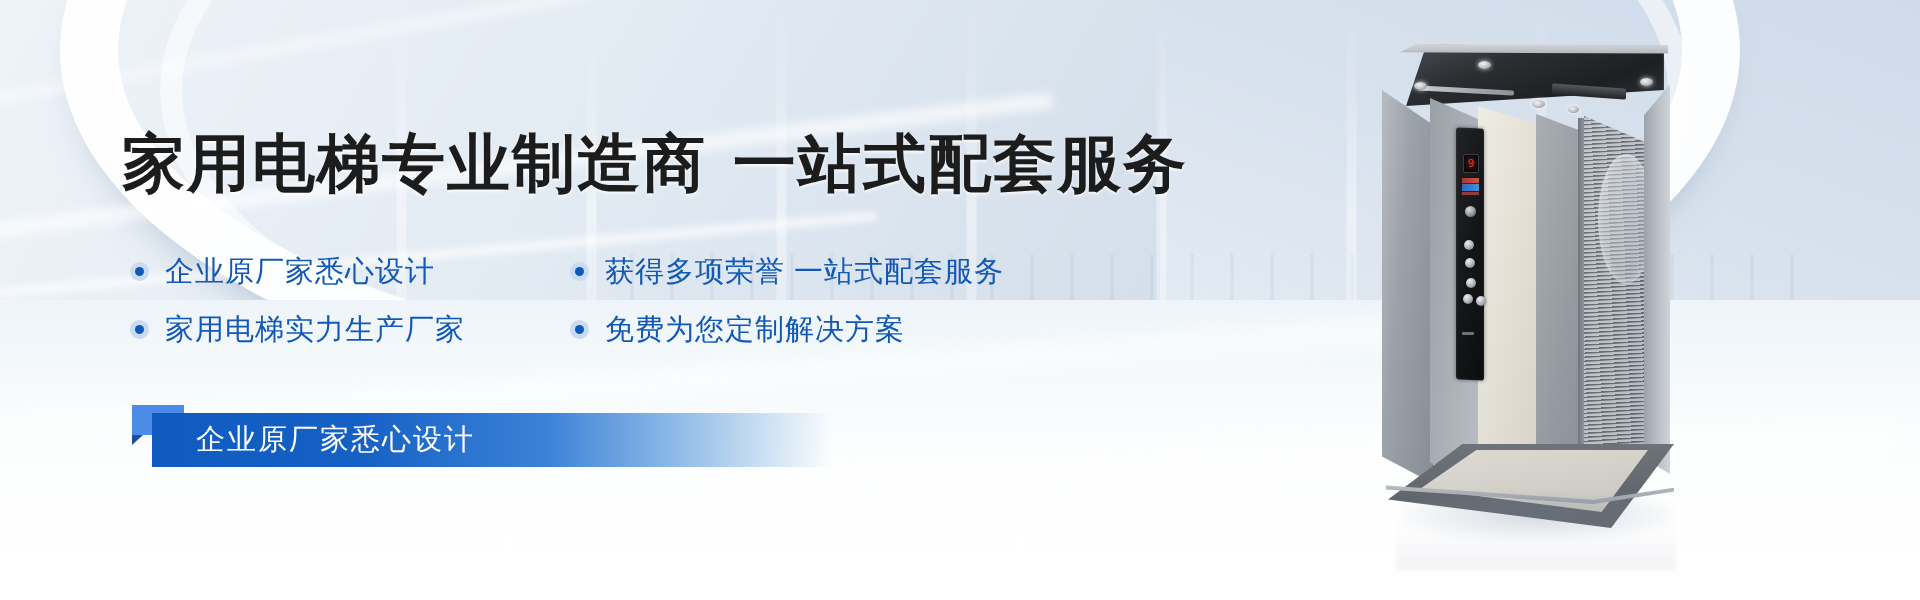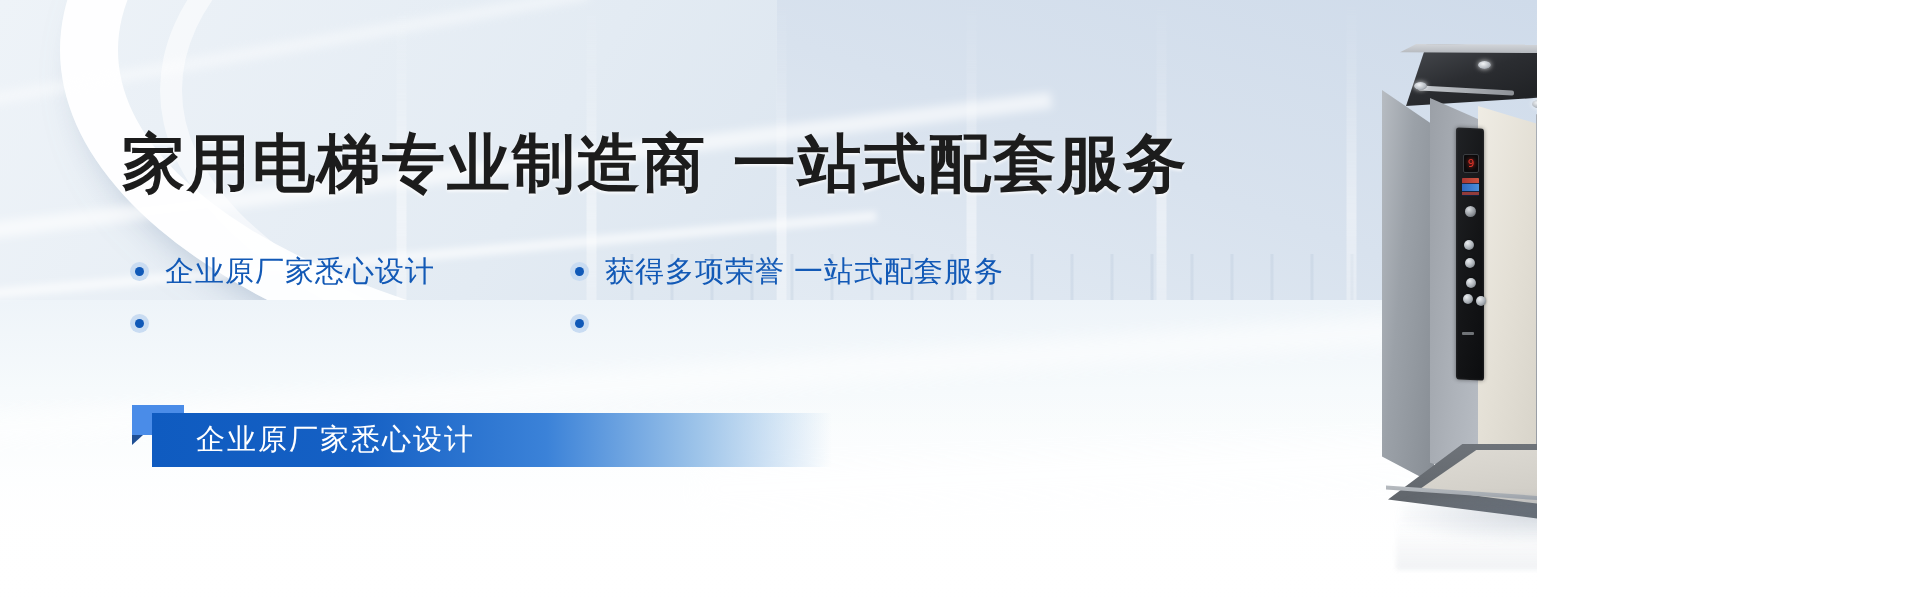--- a/index.html
+++ b/index.html
@@ -2,21 +2,21 @@
 <html><head>
 <meta charset="utf-8">
 <style>
   html,body{margin:0;padding:0;}
   body{
     width:1920px;height:600px;overflow:hidden;
     font-family:"Liberation Sans","DejaVu Sans",sans-serif;
     background:#ffffff;
   }
   .banner{
-    position:relative;width:1537px;height:600px;overflow:hidden;
+    position:relative;width:1920px;height:600px;overflow:hidden;
     background:linear-gradient(170deg,#dbe4ee 0%,#e6edf4 22%,#eff4f8 45%,#f4f8fb 62%,#fafcfe 80%,#ffffff 100%);
   }
 
   
   .bg{position:absolute;inset:0;overflow:hidden;}
 
   .sky{
     position:absolute;left:0;top:0;width:1920px;height:330px;
     background:linear-gradient(120deg,#eef3f8 0%,#e3ebf3 30%,#d5e0ec 60%,#cfdbe9 100%);
   }
@@ -347,25 +347,27 @@
             <i></i>
           </span>
         <span class="btext">获得多项荣誉 一站式配套服务</span>
       </div>
     </div>
     <div class="brow">
       <div class="bcell c1">
         <span class="dot">
             <i></i>
           </span>
+        <span class="btext">家用电梯实力生产厂家</span>
       </div>
       <div class="bcell">
         <span class="dot">
             <i></i>
           </span>
+        <span class="btext">免费为您定制解决方案</span>
       </div>
     </div>
   </div>
 
   <div class="ribbon-wrap">
     <div class="ribbon-tab"></div>
     <div class="ribbon-bar"></div>
     <div class="ribbon-text">企业原厂家悉心设计</div>
   </div>
 

